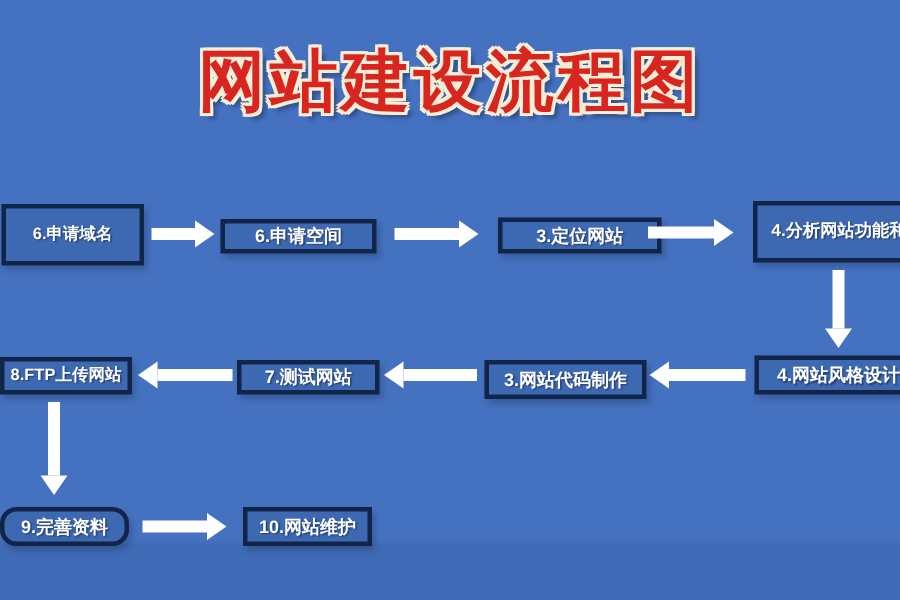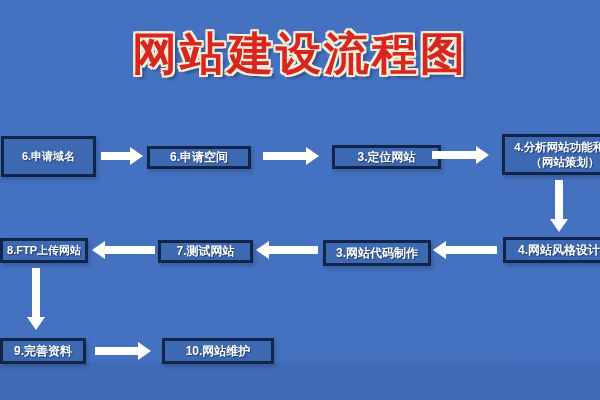--- a/index.html
+++ b/index.html
@@ -48,22 +48,22 @@
     box-shadow:2px 3px 4px rgba(0,0,0,0.18);
   }
   #box1{left:1px;   top:136px; width:95px;  height:41px; font-size:11px;}
   #box2{left:147px; top:146px; width:104px; height:23px;}
   #box3{left:332px; top:145px; width:109px;  height:24px;}
   #box4{left:502px; top:134px; width:126px; height:41px; font-size:11.5px;}
   #box5{left:503px; top:237px; width:112px; height:26px;}
   #box6{left:323px; top:240px; width:108px; height:26px;}
   #box7{left:158px; top:240px; width:95px;  height:23px;}
   #box8{left:0px;   top:238px; width:88px;  height:25px; font-size:11px;}
-  #box9{left:0px;   top:338px; width:86px;  height:26px;}
-  #box10{left:162px;top:338px; width:112px;  height:26px;}
+  #box9{left:0px;   top:338px; width:86px;  height:26px;border-radius:11px;}
+  #box10{left:162px;top:338px; width:86px;  height:26px;}
   .shaft{position:absolute;background:var(--arrow);}
   .head{position:absolute;width:0;height:0;}
   .head.right{border-top:9px solid transparent;border-bottom:9px solid transparent;border-left:13px solid var(--arrow);}
   .head.left {border-top:9px solid transparent;border-bottom:9px solid transparent;border-right:13px solid var(--arrow);}
   .head.down {border-left:9px solid transparent;border-right:9px solid transparent;border-top:13px solid var(--arrow);}
 </style>
 </head>
 <body>
 
 <div id="canvas">
@@ -74,21 +74,20 @@
     <span>6.申请域名</span>
   </div>
   <div class="box" id="box2">
     <span>6.申请空间</span>
   </div>
   <div class="box" id="box3">
     <span>3.定位网站</span>
   </div>
   <div class="box" id="box4">
     <span>4.分析网站功能和需</span>
-    <span>（网站策划）</span>
   </div>
 
   <div class="box" id="box5">
     <span>4.网站风格设计</span>
   </div>
   <div class="box" id="box6">
     <span>3.网站代码制作</span>
   </div>
   <div class="box" id="box7">
     <span>7.测试网站</span>

